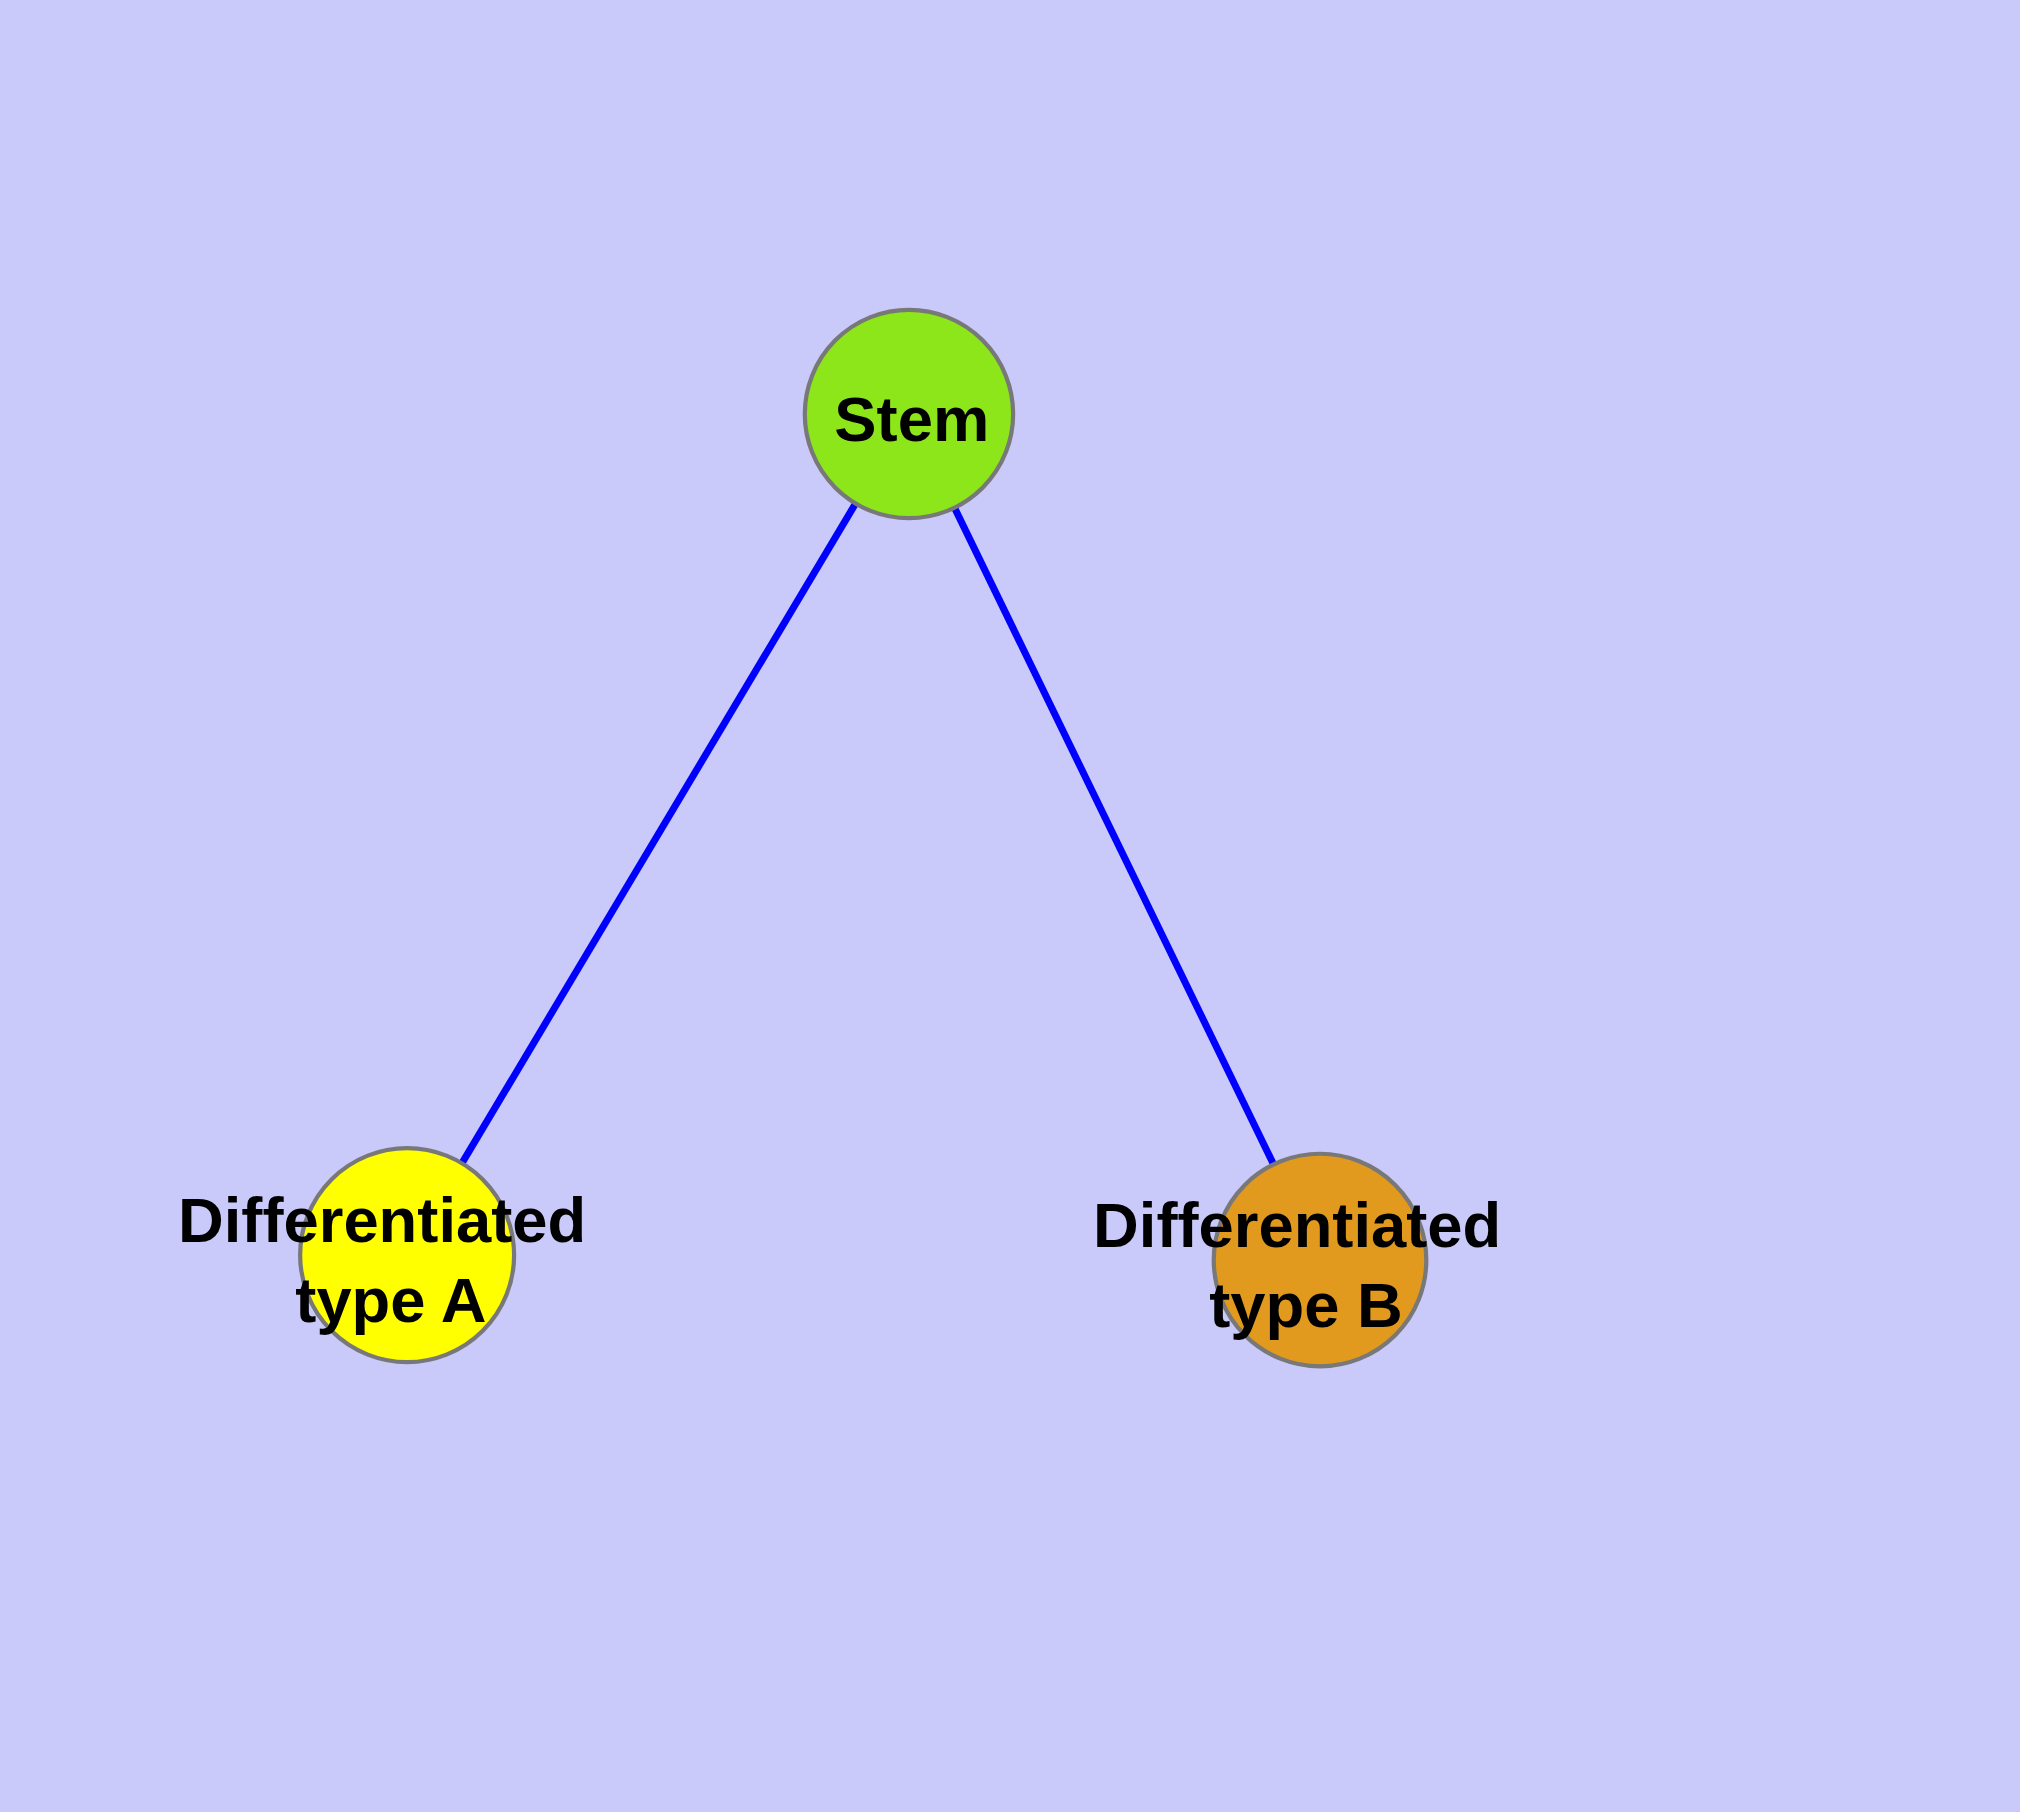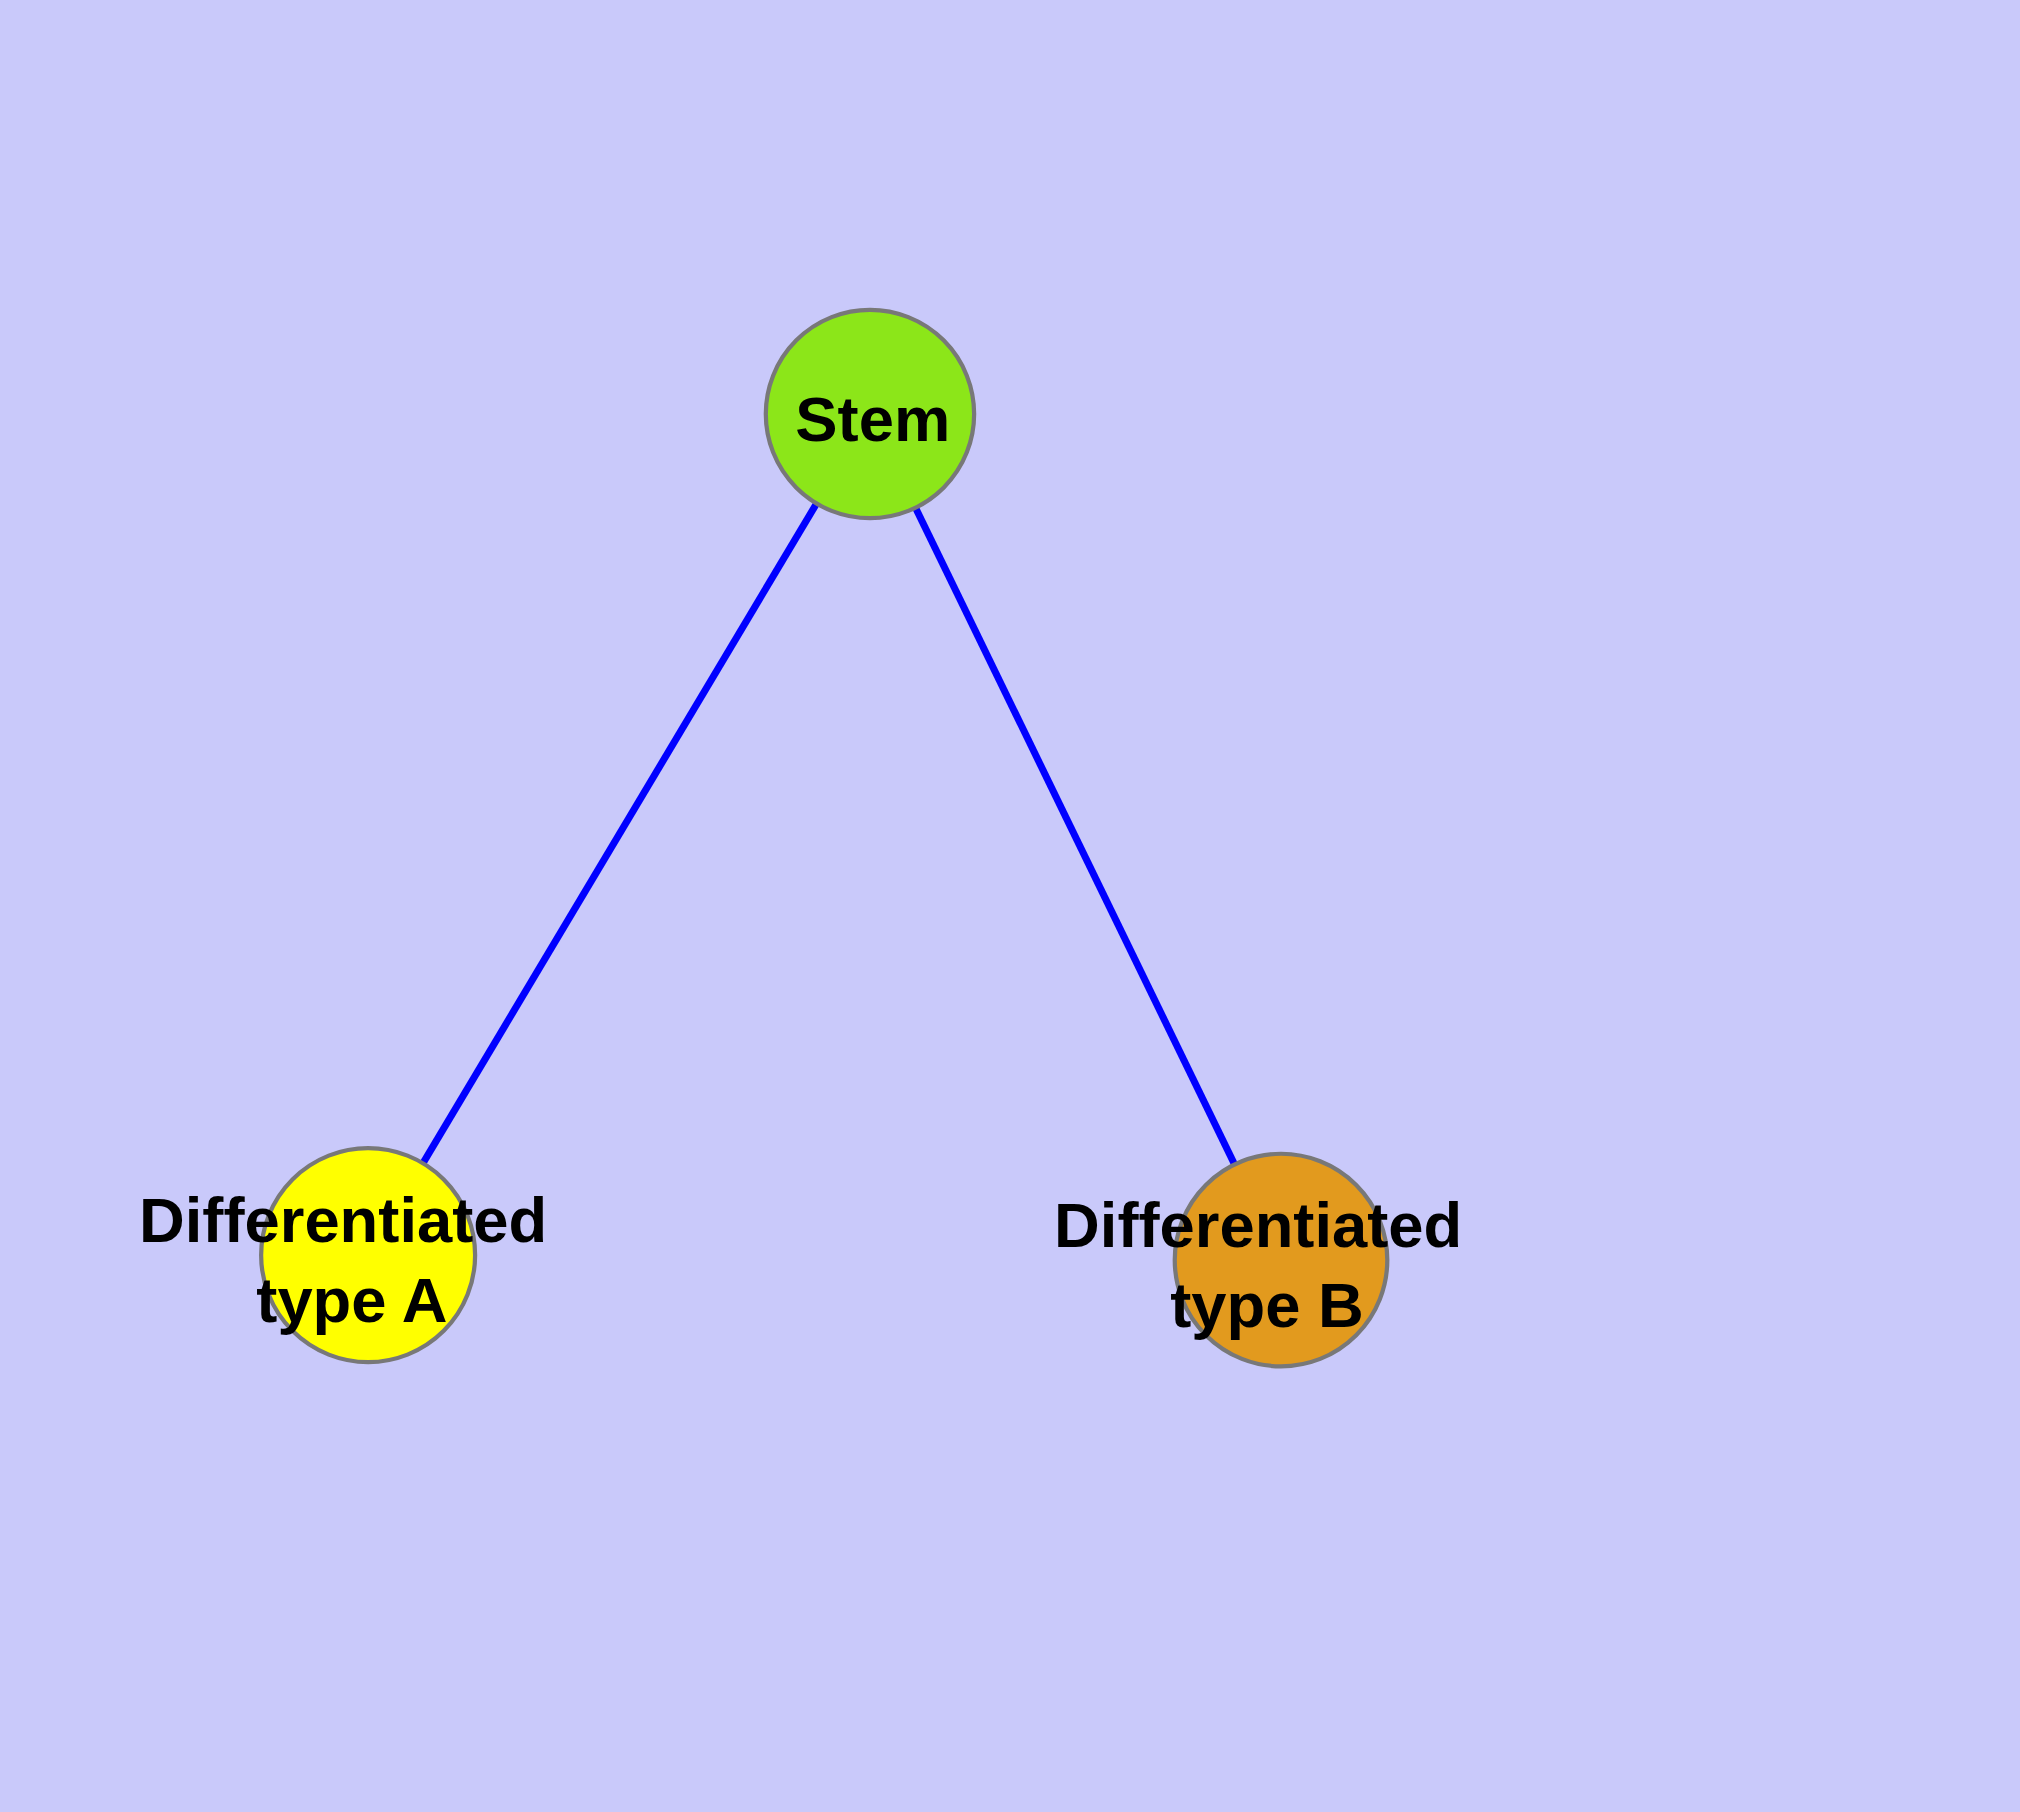--- a/index.html
+++ b/index.html
@@ -4,20 +4,21 @@
 <style>
   html, body {
     margin: 0;
     padding: 0;
     background: #c9c9fa;
   }
   .diagram-wrap {
     width: 1678px;
     height: 1812px;
     position: relative;
+    padding-left: 39px;
   }
   svg {
     display: block;
     width: 100%;
     height: 100%;
   }
   text {
     font-family: "Liberation Sans", sans-serif;
     font-weight: bold;
     font-size: 90px;

